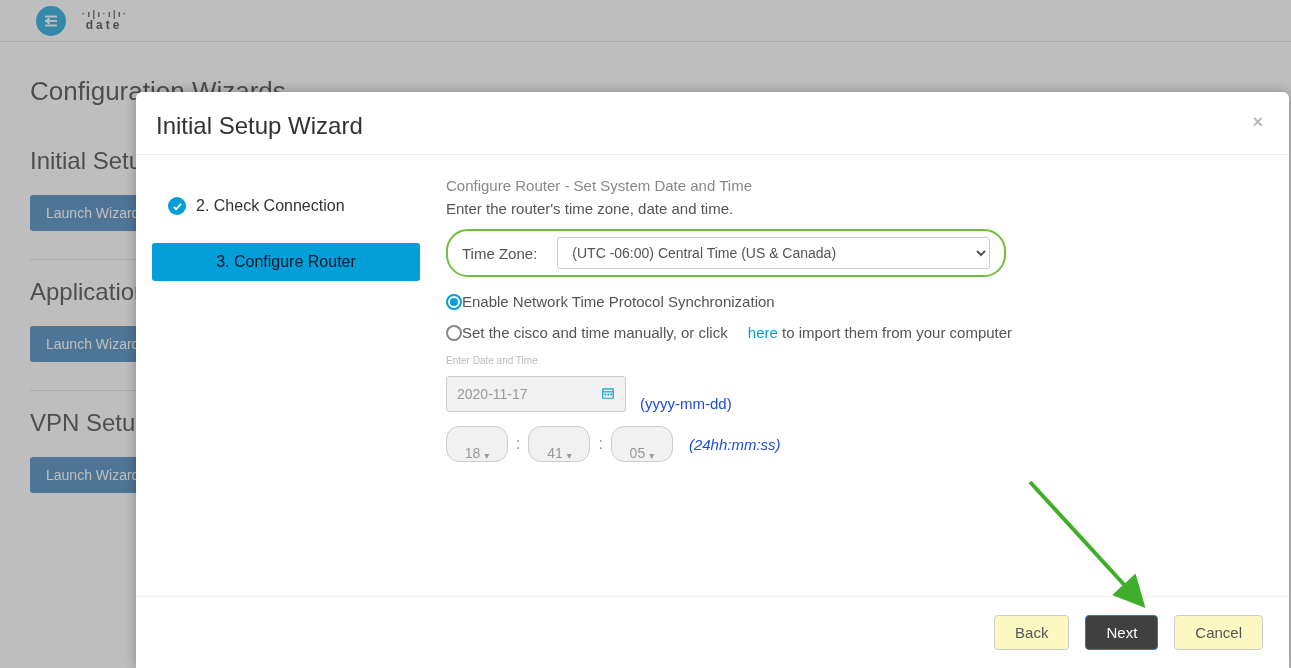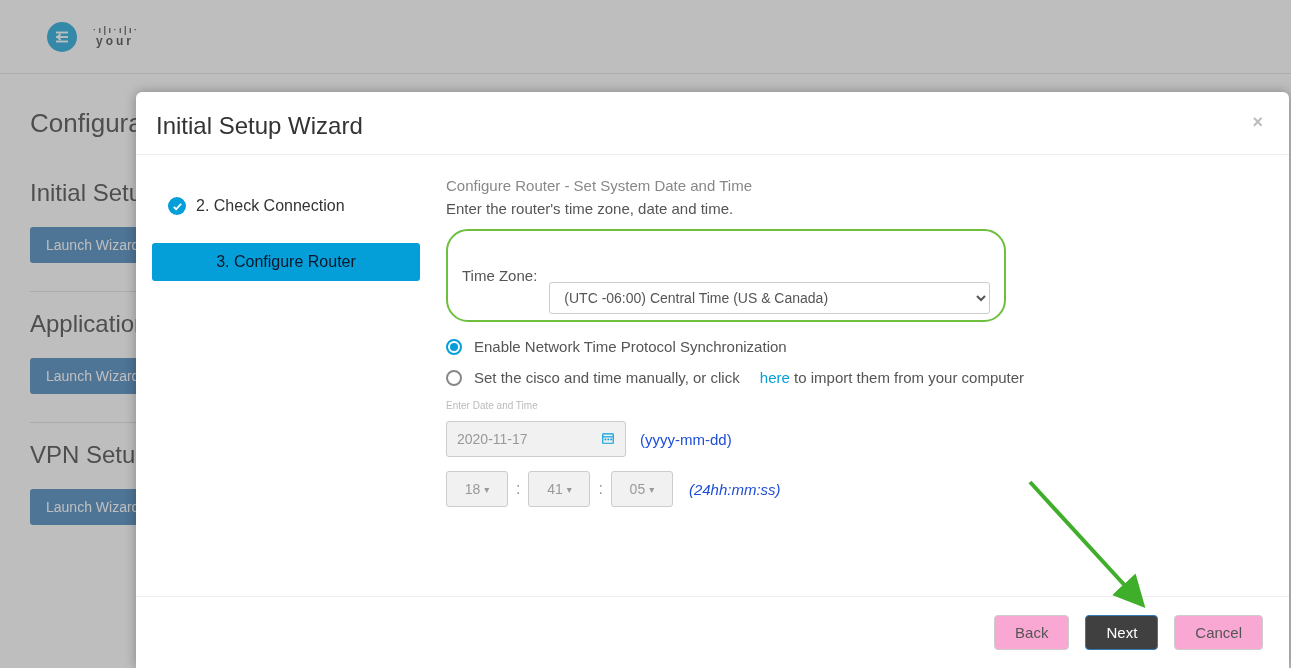--- a/index.html
+++ b/index.html
@@ -7,23 +7,23 @@
       font-family: -apple-system, BlinkMacSystemFont, "Segoe UI", Arial, sans-serif;
       background: #fff;
       position: relative;
       width: 1291px;
       height: 668px;
       overflow: hidden;
     }
     .header-bar {
       display: flex;
       align-items: center;
-      height: 74px;
+      height: 42px;
       border-bottom: 1px solid #e0e0e0;
-      padding-left: 47px;
+      padding-left: 36px;
       gap: 16px;
     }
     .logo-circle {
       width: 30px; height: 30px; border-radius: 50%;
       background: #049fd9; display:flex; align-items:center; justify-content:center;
     }
     .logo-circle svg { width: 18px; height: 18px; }
     .cisco-logo { display:flex; flex-direction:column; align-items:center; line-height:1; color:#333; }
     .cisco-bars { font-size: 9px; letter-spacing: 0px; font-weight:bold; }
     .cisco-text { font-size: 12px; letter-spacing: 3px; font-weight: bold; }
@@ -56,79 +56,79 @@
     .steps-col { width: 300px; padding: 32px 16px 16px 16px; }
     .step-item { display:flex; align-items:center; gap:10px; padding: 10px 16px; font-size: 16px; color:#333; border-radius:3px; margin-bottom:18px; }
     .step-item.active { background:#049fd9; color:#0f172a; justify-content:center; }
     .check-icon { width:18px; height:18px; border-radius:50%; background:#049fd9; display:inline-flex; align-items:center; justify-content:center; flex-shrink:0; }
     .check-icon svg { width:11px; height:11px; }
     .content-col { flex:1; padding: 22px 20px 20px 10px; color:#555; }
     .subtitle { color:#888; font-size: 15px; margin-bottom: 6px; }
     .instruction { color:#555; font-size: 15px; margin-bottom: 12px; }
     .tz-row {
       border: 2px solid #6fbf3f; border-radius: 22px;
-      padding: 6px 14px; display:flex; align-items:center; gap: 12px;
+      padding: 6px 14px; display:flex; align-items:center; gap: 20px;
       width: 560px; margin-bottom: 16px;
     }
     .tz-label { font-size: 15px; color:#555; white-space:nowrap; }
     .tz-select {
       flex:1; height: 32px; border:1px solid #ccc; border-radius:3px;
-      padding: 0 10px; font-size:14px; color:#555; background:#fff;margin-top:45px;
-    }
-    .radio-row { display:flex; align-items:center; gap:12px; font-size:15px; color:#555; margin-bottom: 14px; text-align: center; }
+      padding: 0 10px; font-size:14px; color:#555; background:#fff;
+    }
+    .radio-row { display:flex; align-items:center; gap:0; font-size:15px; color:#555; margin-bottom: 14px; text-align: center; }
     .radio-outer {
       width:16px; height:16px; border-radius:50%; border:2px solid #049fd9;
       display:inline-flex; align-items:center; justify-content:center; flex-shrink:0;
     }
     .radio-outer.unselected { border-color:#888; }
     .radio-inner { width:8px; height:8px; border-radius:50%; background:#049fd9; }
     .link { color:#049fd9; cursor:pointer;margin-left:16px; }
     .dim-label { color:#bbb; font-size:10px; margin: 14px 0 10px 0; }
-    .date-row { display:flex; align-items:center; gap:14px; margin-bottom: 14px; }
+    .date-row { display:flex; align-items:flex-end; gap:14px; margin-bottom: 14px; }
     .date-input {
       width:180px; height:36px; border:1px solid #ccc; background:#f1f1f1;
       display:flex; align-items:center; justify-content:space-between;
       padding: 0 10px; color:#999; font-size:14px; border-radius:3px;
     }
     .cal-icon { color:#049fd9; font-size:14px; }
     .hint { color:#1d4ed8; font-size:15px; }
     .time-row { display:flex; align-items:center; gap:8px; }
     .time-select {
       width:62px; height:36px; border:1px solid #ccc; background:#f1f1f1;
-      color:#999; font-size:14px; border-radius:3px; text-align:center;
-      display:flex; align-items:center; justify-content:center; gap:4px;
+      color:#999; font-size:14px; border-radius:13px; text-align:center;
+      display:flex; align-items:flex-end; justify-content:center; gap:4px;
     }
     .chev { font-size:10px; color:#999; }
     .colon { color:#999; }
     .modal-footer {
       border-top:1px solid #eee; padding: 18px 26px;
       display:flex; justify-content:flex-end; gap: 16px;
     }
     .btn {
       padding: 8px 20px; font-size:15px; border-radius:4px; cursor:pointer;
-      border:1px solid #ccc; background:#f9a8d4; color:#555;
+      border:1px solid #ccc; background:#fef9c3; color:#555;
     }
     .btn-primary { background:#404040; color:#fff; border-color:#337ab7; }
     .arrow-svg { position:absolute; left:1020px; top:474px; pointer-events:none; }
   </style>
 </head>
 <body>
 
 <div class="header-bar">
   <div class="logo-circle">
     <svg viewBox="0 0 24 24" fill="none" stroke="#fff" stroke-width="2.5">
       <line x1="4" y1="12" x2="20" y2="12"></line>
       <line x1="4" y1="6" x2="20" y2="6"></line>
       <line x1="4" y1="18" x2="20" y2="18"></line>
       <polyline points="10,8 6,12 10,16"></polyline>
     </svg>
   </div>
   <div class="cisco-logo">
     <span class="cisco-bars">· ı | ı · ı | ı ·</span>
-    <span class="cisco-text">your</span>
+    <span class="cisco-text">date</span>
   </div>
 </div>
 
 <div class="page-body">
   <div class="page-title">Configuration Wizards</div>
   <div class="section">
     <div class="section-title">Initial Setup Wizard</div>
     <button class="launch-btn">Launch Wizard</button>
   </div>
   <div class="section">

